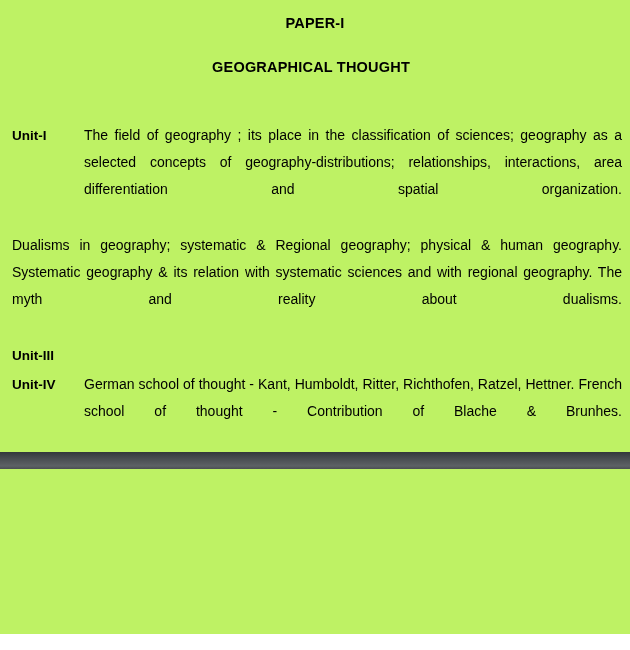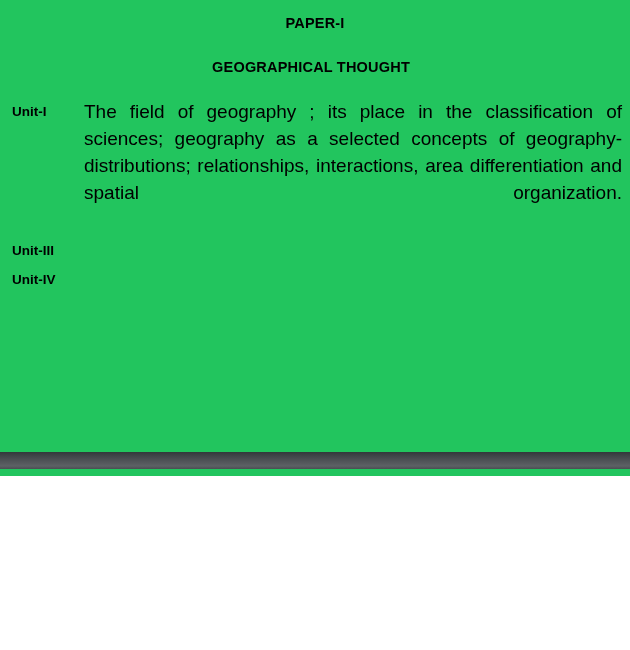--- a/index.html
+++ b/index.html
@@ -12,22 +12,22 @@
     height: 650px;
     overflow: hidden;
     font-family: "Liberation Sans", sans-serif;
     color: #000000;
     -webkit-font-smoothing: antialiased;
   }
 
   .page {
     position: relative;
     width: 630px;
-    height: 476px;
-    background: #22c55e;
+    height: 634px;
+    background: #bef264;
   }
 
   
   .headings {
     padding-top: 8px;
   }
   .doc-heading {
     text-align: center;
     font-weight: bold;
     font-size: 14.5px;
@@ -38,40 +38,40 @@
     margin: 0 0 0 0;
     line-height: 30px;
   }
   .doc-heading.secondary {
     margin: 14px 8px 0 0;
     line-height: 30px;
   }
 
   
   .units {
-    margin-top: 16px;
+    margin-top: 40px;
   }
   .unit-row {
     display: flex;
     align-items: flex-start;
     padding: 0 8px 0 12px;
     margin-bottom: 2px;
   }
   .unit-label {
     flex: 0 0 72px;
     width: 72px;
     font-weight: bold;
     font-size: 13.5px;
     line-height: 27px;
     white-space: nowrap;
     color: #000;
   }
   .unit-body {
     flex: 1 1 auto;
-    font-size: 19px;
+    font-size: 14px;
     line-height: 27px;
     text-align: justify;
     text-justify: inter-word;
     color: #000;
     padding-right: 0px;
   }
   
   .unit-body::after {
     content: "";
     display: inline-block;
@@ -108,28 +108,30 @@
   </div>
 
   <div class="units">
 
     <div class="unit-row">
       <div class="unit-label">Unit-I</div>
       <div class="unit-body">The field of geography ; its place in the classification of sciences; geography as a selected concepts of geography-distributions; relationships, interactions, area differentiation and spatial organization.</div>
     </div>
 
     <div class="unit-row">
+      <div class="unit-body">Dualisms in geography; systematic &amp; Regional geography; physical &amp; human geography. Systematic geography &amp; its relation with systematic sciences and with regional geography. The myth and reality about dualisms.</div>
     </div>
 
     <div class="unit-row">
       <div class="unit-label">Unit-III</div>
     </div>
 
     <div class="unit-row">
       <div class="unit-label">Unit-IV</div>
+      <div class="unit-body">German school of thought - Kant, Humboldt, Ritter, Richthofen, Ratzel, Hettner. French school of thought - Contribution of Blache &amp; Brunhes.</div>
     </div>
 
   </div>
 
   <div class="page-break-band"></div>
 
   <div class="break-gap"></div>
 
 </div>
 

